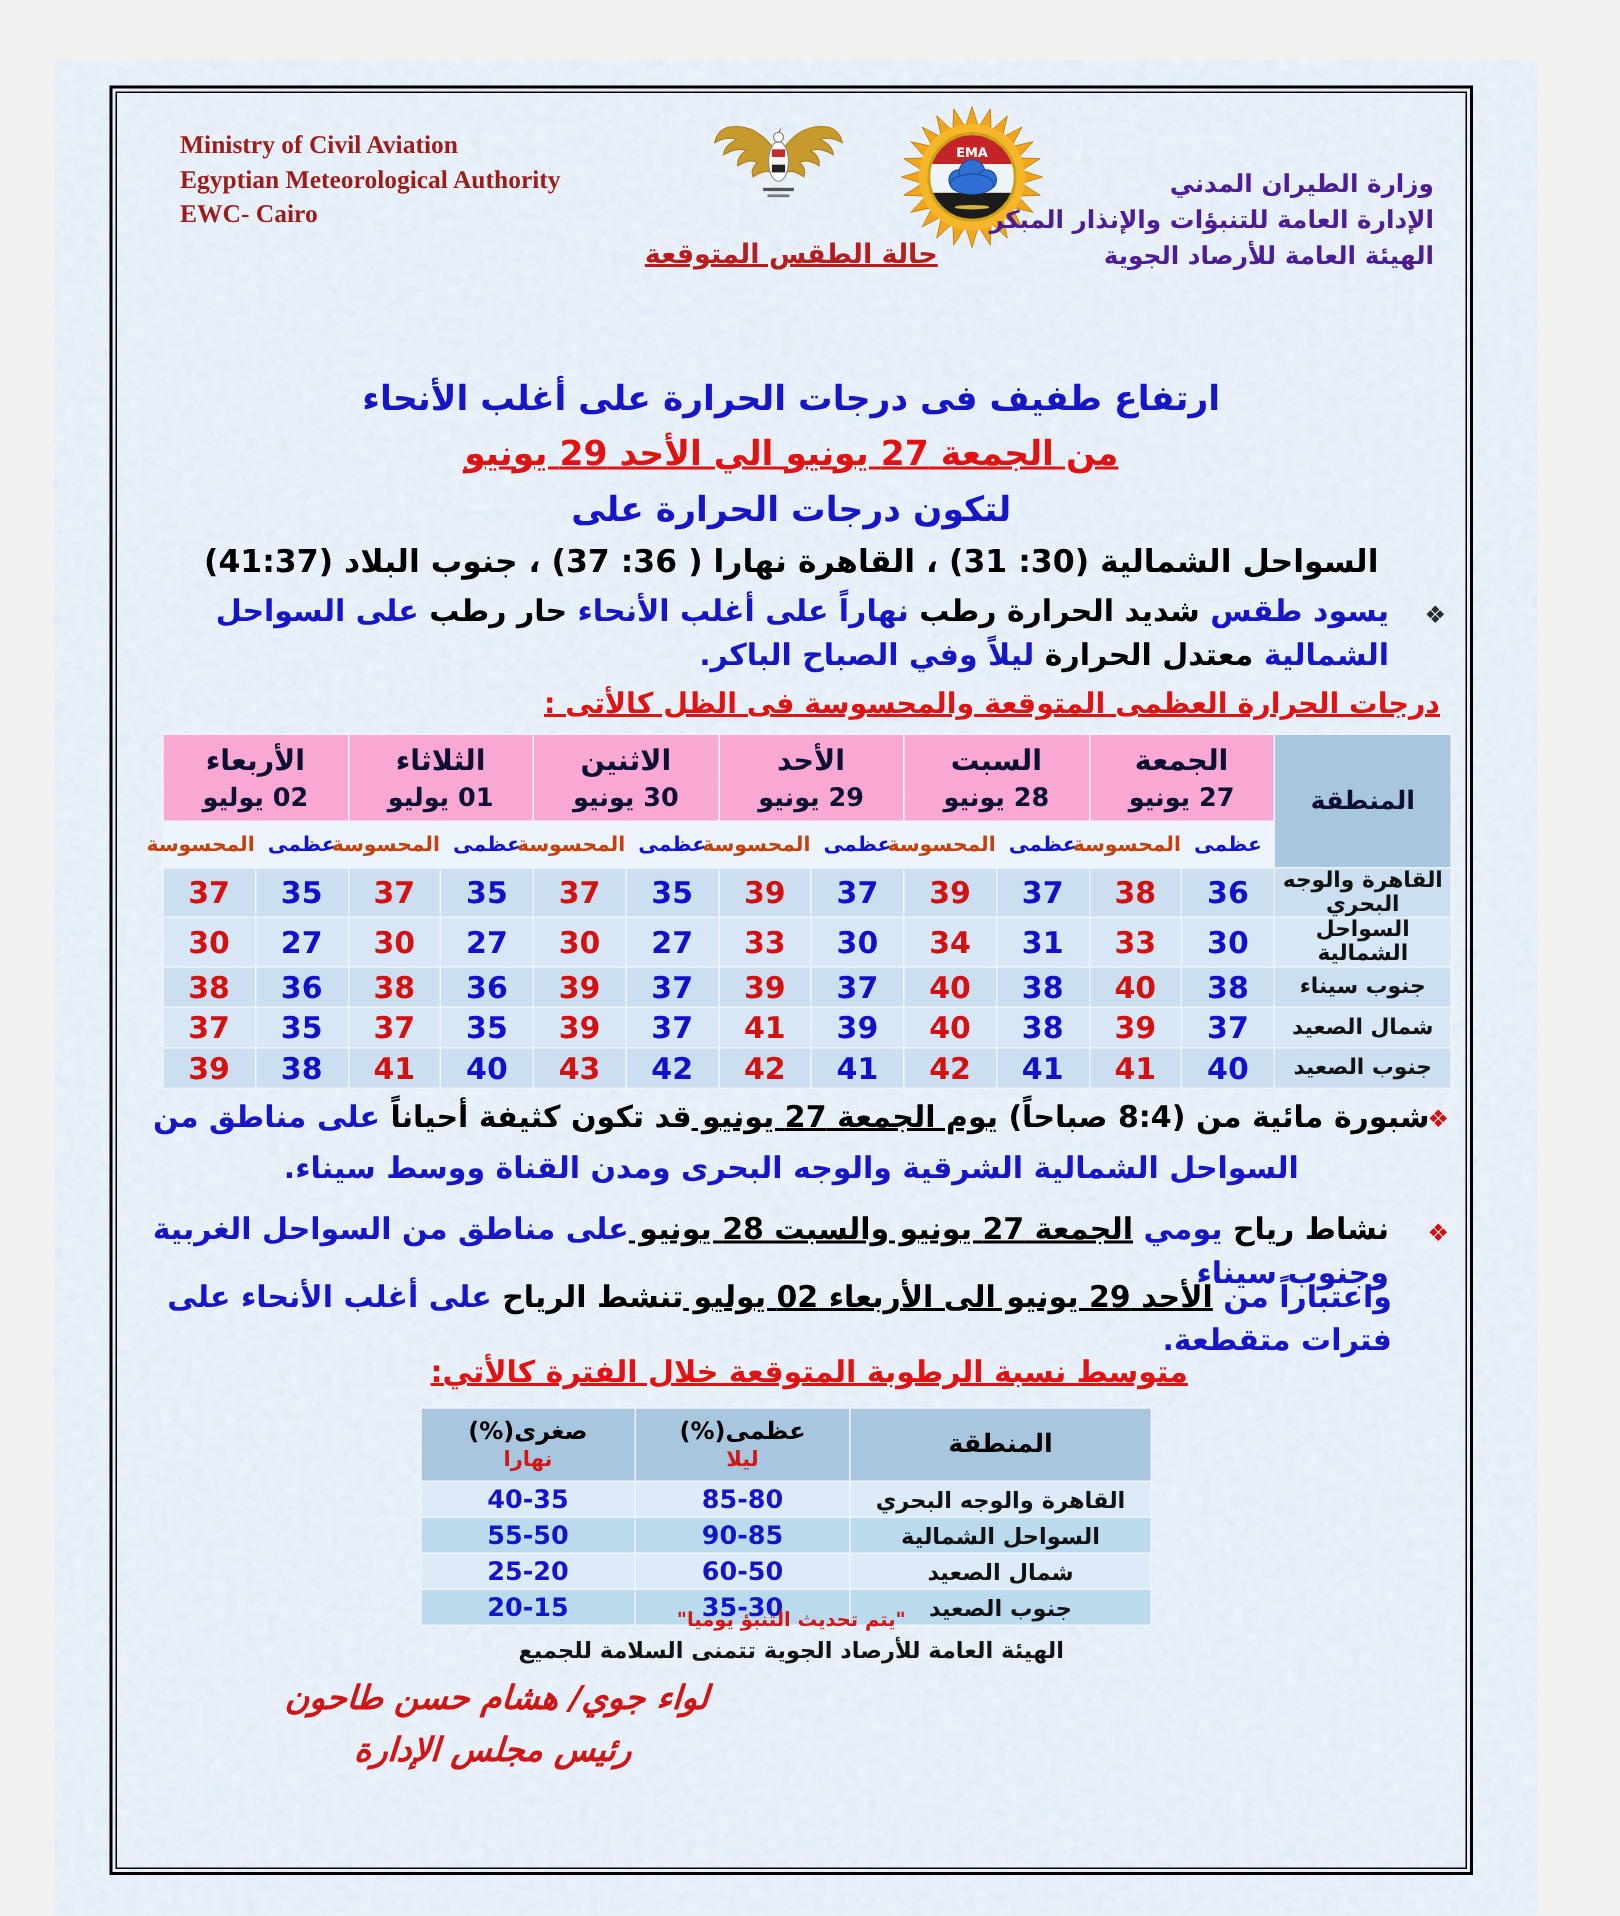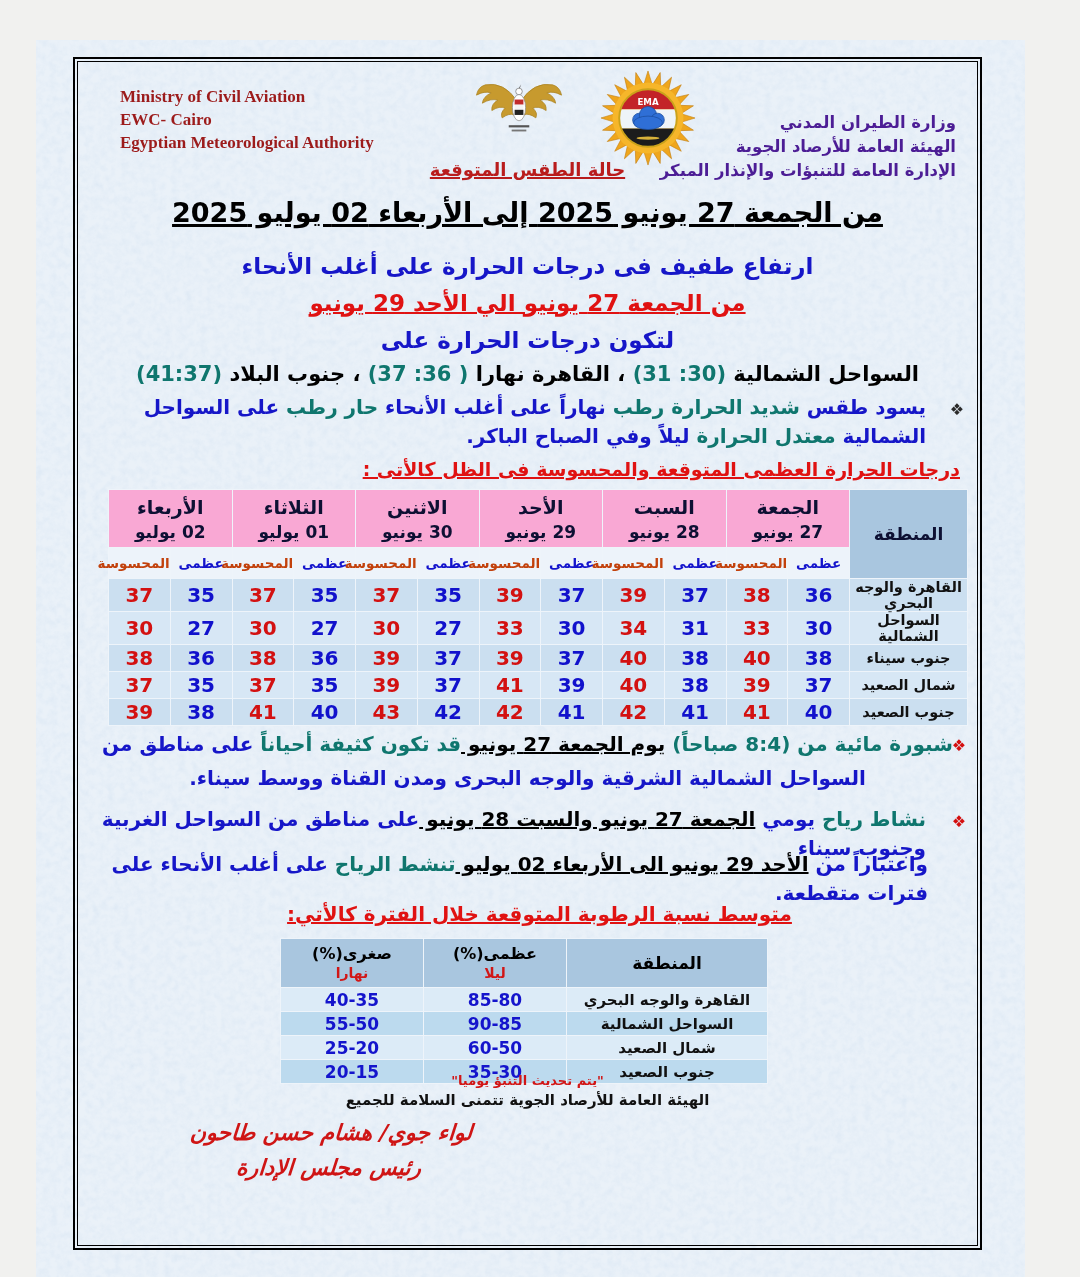--- a/index.html
+++ b/index.html
@@ -23,21 +23,21 @@
   .rise{top:194px;font-size:23px;font-weight:bold;color:#1616c8;}
   .period{top:231px;font-size:23px;font-weight:bold;color:#e01212;text-decoration:underline;text-decoration-thickness:2px;}
   .become{top:268px;font-size:23px;font-weight:bold;color:#1616c8;}
   .temps{top:303px;font-size:21px;font-weight:bold;}
   .para{direction:rtl;font-weight:bold;font-size:20px;line-height:29px;padding:0 16px 0 16px;}
   .weather{top:334px;text-align:right;padding-right:54px;}
   .bullet{position:absolute;right:16px;top:2px;font-size:16px;color:#2a2a2a;}
   .bullet.red{color:#d40f0f;}
   .t1head{top:399px;text-align:right;padding-right:20px;font-size:19px;font-weight:bold;color:#e01212;
           text-decoration:underline;text-decoration-thickness:2px;direction:rtl;}
-  .sg-b{color:#1616c8}.sg-r{color:#0f766e}.sg-k{color:#000}
+  .sg-b{color:#1616c8}.sg-r{color:#000000}.sg-k{color:#000}
   .sg-ku{color:#000;text-decoration:underline;text-decoration-thickness:2px}
   
   .t1wrap{position:absolute;left:33px;top:430px;width:860px;}
   table{border-collapse:collapse;table-layout:fixed;width:100%;direction:rtl;}
   #temp-table th,#temp-table td{border:1px solid #eef4fa;padding:0;}
   #temp-table .area{width:117px;background:#a9c6df;color:#0d1033;font-size:17px;font-weight:bold;}
   #temp-table .day{background:#f9a8d4;color:#0d1033;font-weight:bold;height:57px;}
   #temp-table .day .dn{font-size:19px;line-height:26px;}
   #temp-table .day .dd{font-size:17px;line-height:24px;}
   #temp-table .sub{background:#edf3fa;height:30px;font-size:13.5px;font-weight:bold;}
@@ -84,22 +84,22 @@
         <feColorMatrix type="matrix" values="0 0 0 0 1  0 0 0 0 1  0 0 0 0 1  0.55 0.55 0.55 0 0"></feColorMatrix>
       </filter>
       <rect width="100%" height="100%" filter="url(#tx)" opacity="0.45"></rect>
     </svg>
 
     <div class="frame">
       <div class="frame-inner"></div>
 
       <div class="hdr-en">
         <div>Ministry of Civil Aviation</div>
+        <div>Egyptian Meteorological Authority</div>
         <div>EWC- Cairo</div>
-        <div>Egyptian Meteorological Authority</div>
       </div>
 
       <svg class="logo" style="left:400px;top:16px" width="88" height="74" viewBox="0 0 120 100">
         <g fill="#c79a2e" stroke="#a87f1d" stroke-width="1">
           <path d="M58 36 Q40 8 14 13 Q4 16 2 27 Q13 21 22 24 Q11 29 10 38 Q22 31 31 34 Q22 39 23 48 Q34 41 41 45 Q34 51 37 58 Q47 51 53 54 L58 60 Z"></path>
           <path d="M62 36 Q80 8 106 13 Q116 16 118 27 Q107 21 98 24 Q109 29 110 38 Q98 31 89 34 Q98 39 97 48 Q86 41 79 45 Q86 51 83 58 Q73 51 67 54 L62 60 Z"></path>
         </g>
         <ellipse cx="60" cy="44" rx="9" ry="18" fill="#fff" stroke="#8a8a8a"></ellipse>
         <rect x="54" y="33" width="12" height="7" fill="#c22b2b"></rect>
         <rect x="54" y="40" width="12" height="7" fill="#f4f4f4"></rect>
@@ -152,26 +152,25 @@
           <circle cx="41" cy="52" r="7"></circle>
             <circle cx="50" cy="47" r="9"></circle>
             <circle cx="60" cy="52" r="7"></circle>
           <ellipse cx="50" cy="55" rx="15" ry="7"></ellipse>
         </g>
         <ellipse cx="50" cy="71" rx="12" ry="1.6" fill="#d9b23a"></ellipse>
       </svg>
 
       <div class="hdr-ar">
         <div>وزارة الطيران المدني</div>
+        <div>الإدارة العامة للتنبؤات والإنذار المبكر</div>
         <div>الهيئة العامة للأرصاد الجوية</div>
-        <div>الإدارة العامة للتنبؤات والإنذار المبكر</div>
       </div>
 
       <div class="abs c title">حالة الطقس المتوقعة</div>
-      <div class="abs c daterange">من الجمعة 27 يونيو 2025  إلى الأربعاء 02 يوليو 2025</div>
       <div class="abs c rise">ارتفاع طفيف فى درجات الحرارة على أغلب الأنحاء</div>
       <div class="abs c period">من الجمعة 27 يونيو الي الأحد 29 يونيو</div>
       <div class="abs c become">لتكون درجات الحرارة على</div>
       <div class="abs c temps"><span class="sg-k">السواحل الشمالية </span><span class="sg-r">(30: 31)</span><span class="sg-k"> ، القاهرة نهارا </span><span class="sg-r">( 36: 37)</span><span class="sg-k"> ، جنوب البلاد </span><span class="sg-r">(41:37)</span></div>
 
       <div class="abs para weather">
         <span class="bullet">❖</span>
         <span><span class="sg-b">يسود طقس </span><span class="sg-r">شديد الحرارة رطب </span><span class="sg-b">نهاراً على أغلب الأنحاء </span><span class="sg-r">حار رطب </span><span class="sg-b">على السواحل الشمالية </span><span class="sg-r">معتدل الحرارة </span><span class="sg-b">ليلاً وفي الصباح الباكر.</span></span>
       </div>
 

